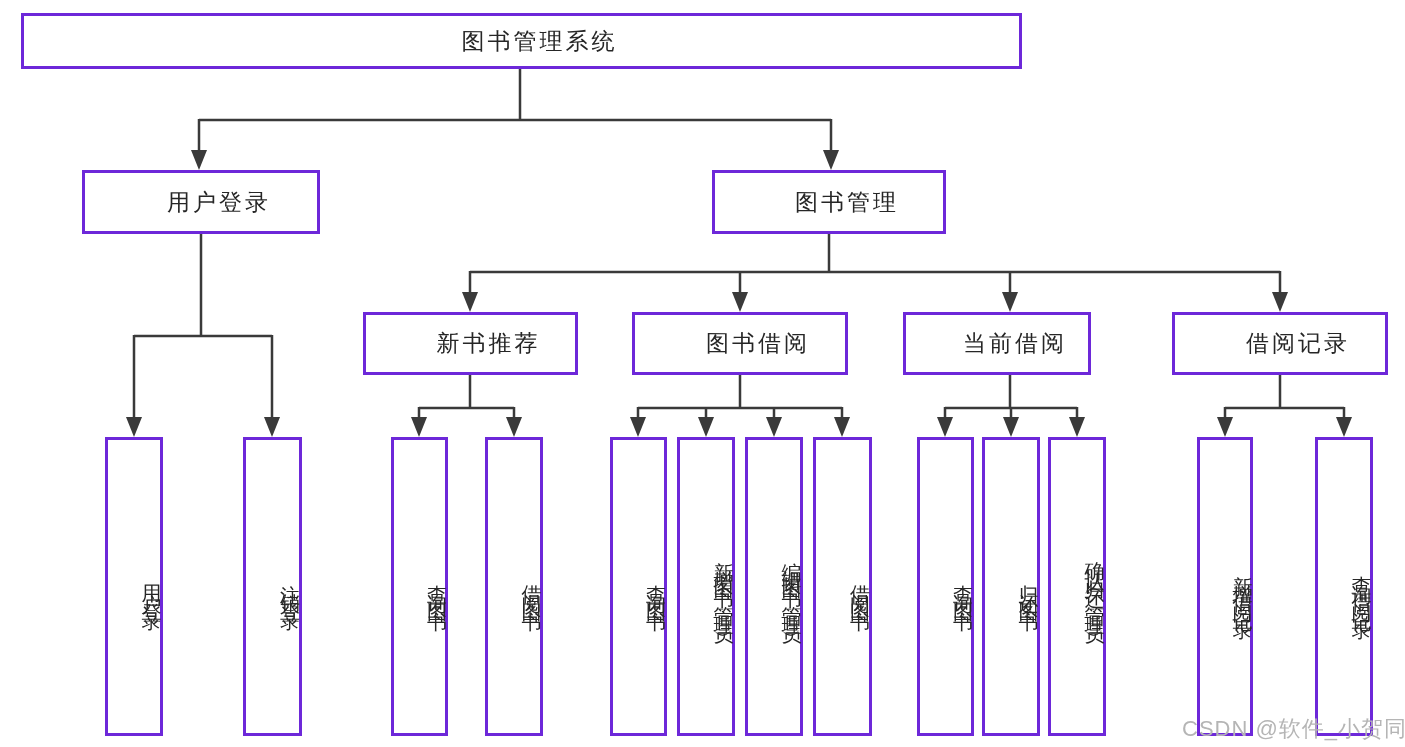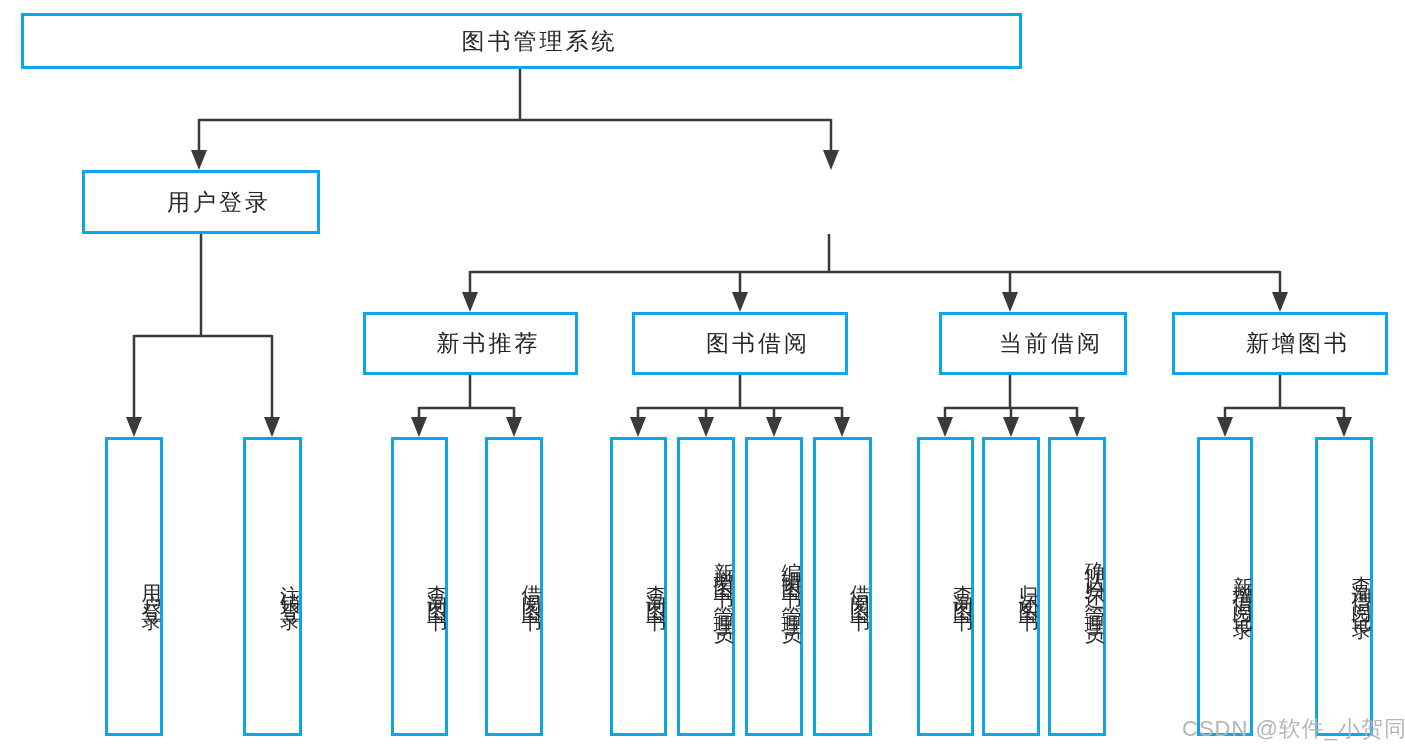--- a/index.html
+++ b/index.html
@@ -14,21 +14,21 @@
   svg.connectors {
     position: absolute;
     left: 0; top: 0;
     width: 1405px; height: 747px;
     z-index: 1;
   }
   .node {
     position: absolute;
     box-sizing: border-box;
     background: #ffffff;
-    border: 3px solid #0ea5e9;
+    border: 3px solid #6d28d9;
     color: #262626;
     display: flex;
     align-items: center;
     justify-content: center;
     z-index: 2;
     text-align: center;
     padding-left: 36px;
   }
   .h-node {
     font-size: 23px;
@@ -87,25 +87,26 @@
       <polygon points="1011,437 1003,417 1019,417"></polygon>
       <polygon points="1077,437 1069,417 1085,417"></polygon>
       <polygon points="1225,437 1217,417 1233,417"></polygon>
       <polygon points="1344,437 1336,417 1352,417"></polygon>
     </g>
   </svg>
 
   <div class="node h-node" style="left:21px; top:13px; width:1001px; height:56px;">图书管理系统</div>
 
   <div class="node h-node" style="left:82px; top:170px; width:238px; height:64px;">用户登录</div>
+  <div class="node h-node" style="left:712px; top:170px; width:234px; height:64px;">图书管理</div>
 
   <div class="node h-node" style="left:632px; top:312px; width:216px; height:63px;">图书借阅</div>
   <div class="node h-node" style="left:363px; top:312px; width:215px; height:63px;">新书推荐</div>
-  <div class="node h-node" style="left:939px; top:312px; width:188px; height:63px;">当前借阅</div>
-  <div class="node h-node" style="left:1172px; top:312px; width:216px; height:63px;">新增图书</div>
+  <div class="node h-node" style="left:903px; top:312px; width:188px; height:63px;">当前借阅</div>
+  <div class="node h-node" style="left:1172px; top:312px; width:216px; height:63px;">借阅记录</div>
 
   <div class="node leaf" style="left:105px; top:437px; width:58px; height:299px;">用户登录</div>
   <div class="node leaf" style="left:243px; top:437px; width:59px; height:299px;">注销登录</div>
 
   <div class="node leaf" style="left:391px; top:437px; width:57px; height:299px;">查询图书</div>
   <div class="node leaf" style="left:485px; top:437px; width:58px; height:299px;">借阅图书</div>
 
   <div class="node leaf" style="left:610px; top:437px; width:57px; height:299px;">查询图书</div>
   <div class="node leaf" style="left:677px; top:437px; width:58px; height:299px;">新增图书（管理员）</div>
   <div class="node leaf" style="left:745px; top:437px; width:58px; height:299px;">编辑图书（管理员）</div>

